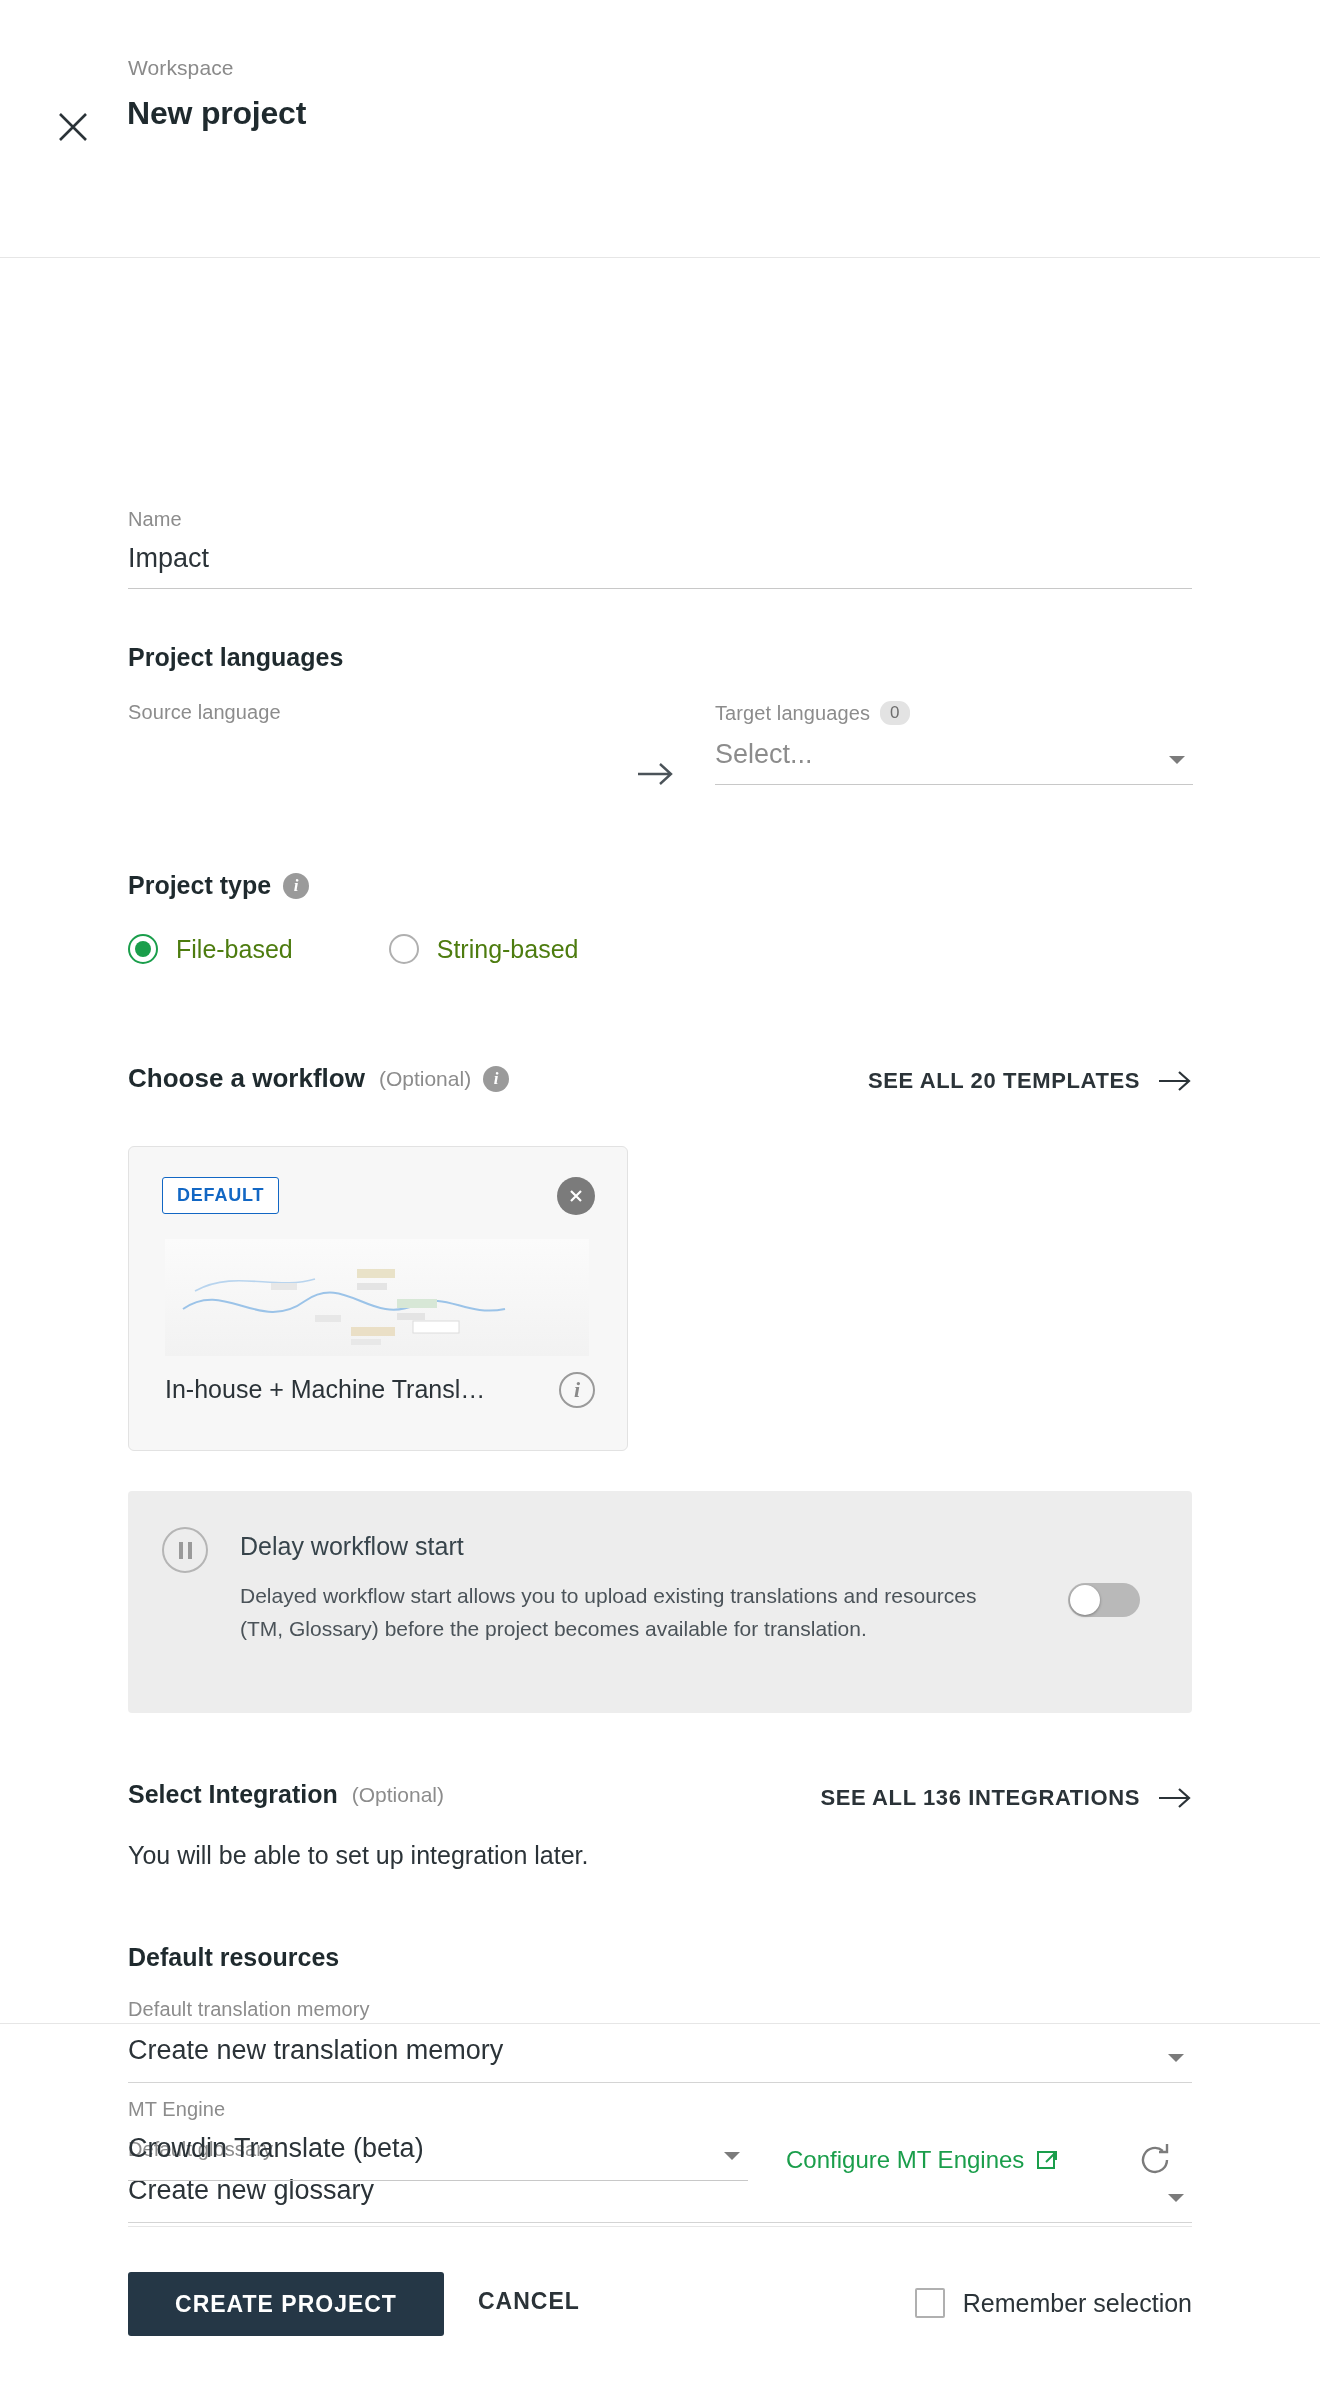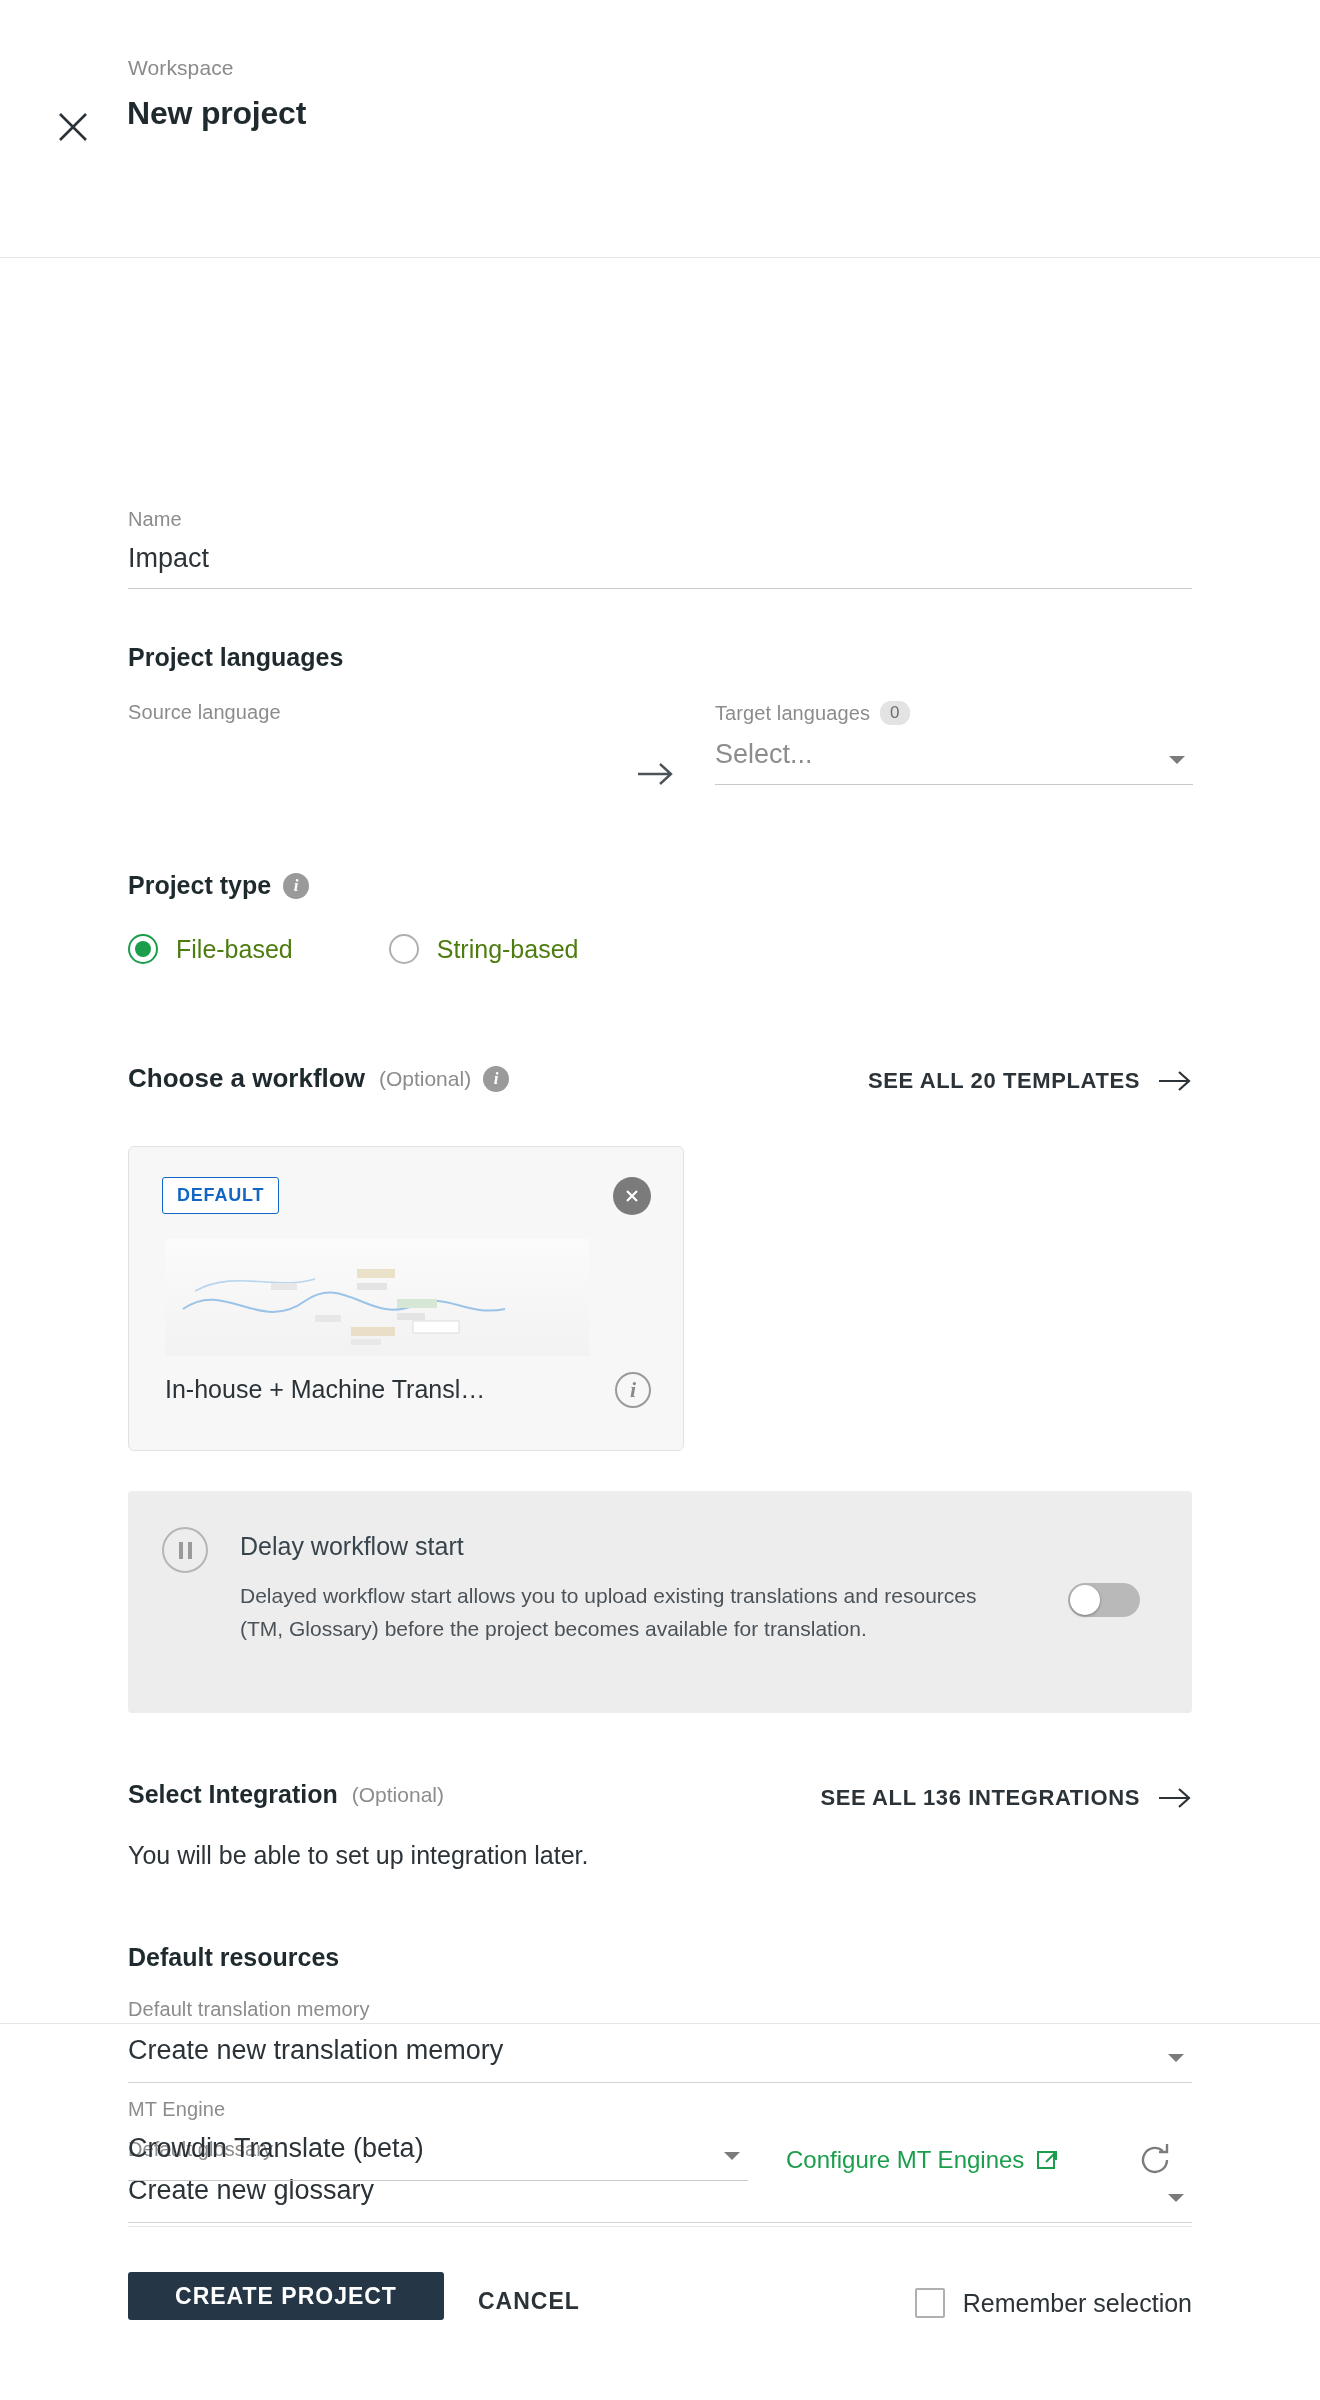--- a/index.html
+++ b/index.html
@@ -130,21 +130,21 @@
   .optional { font-size: 21px; color: #8c8c8c; margin-left: 14px; }
   .see-all-templates {
     position: absolute; right: 128px; top: 810px;
     display: flex; align-items: center; gap: 18px;
     font-size: 22px; font-weight: bold; letter-spacing: 0.6px;
     color: #2b3338; cursor: pointer;
   }
 
   .wf-card {
     position: absolute; left: 128px; top: 888px;
-    width: 556px; height: 305px;
+    width: 500px; height: 305px;
     background: #f7f7f7;
     border: 1px solid #e2e2e2;
     border-radius: 6px;
     text-decoration: underline;
   }
   .wf-default-badge {
     position: absolute; left: 33px; top: 30px;
     border: 1px solid #1267c4;
     color: #1267c4;
     font-size: 18px; font-weight: bold; letter-spacing: 0.8px;
@@ -252,21 +252,21 @@
   }
   .refresh-btn {
     position: absolute; left: 1135px; top: 2140px;
     width: 40px; height: 40px; cursor: pointer;
   }
   .footer-divider2 {
     position: absolute; left: 128px; top: 2226px; width: 1064px; height: 1px; background: #e6e6e6;
   }
   .create-btn {
     position: absolute; left: 128px; top: 2272px;
-    width: 316px; height: 48px;
+    width: 316px; height: 64px;
     background: #253746; color: #fff;
     border: none; border-radius: 3px;
     font-family: "Liberation Sans", sans-serif;
     font-size: 23px; font-weight: bold; letter-spacing: 1px;
     cursor: pointer;
   }
   .cancel-btn {
     position: absolute; left: 478px; top: 2288px;
     background: none; border: none;
     font-family: "Liberation Sans", sans-serif;

